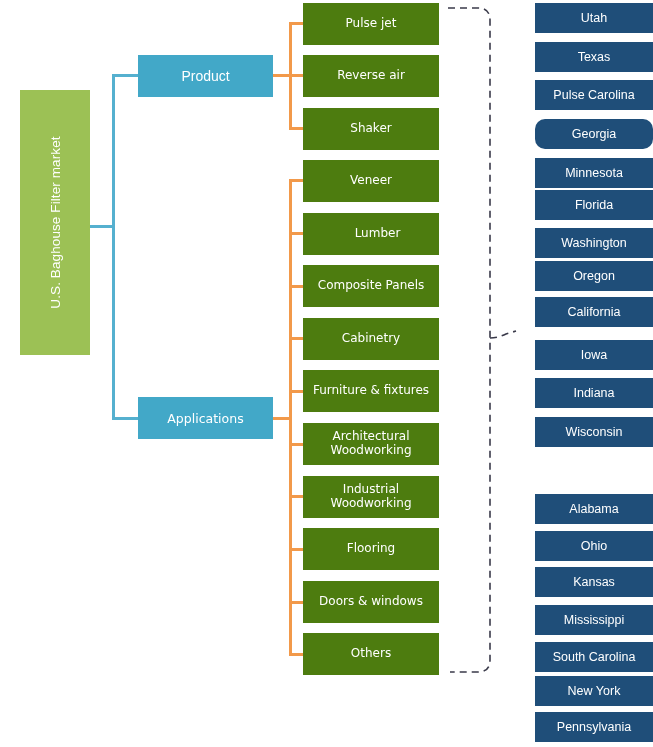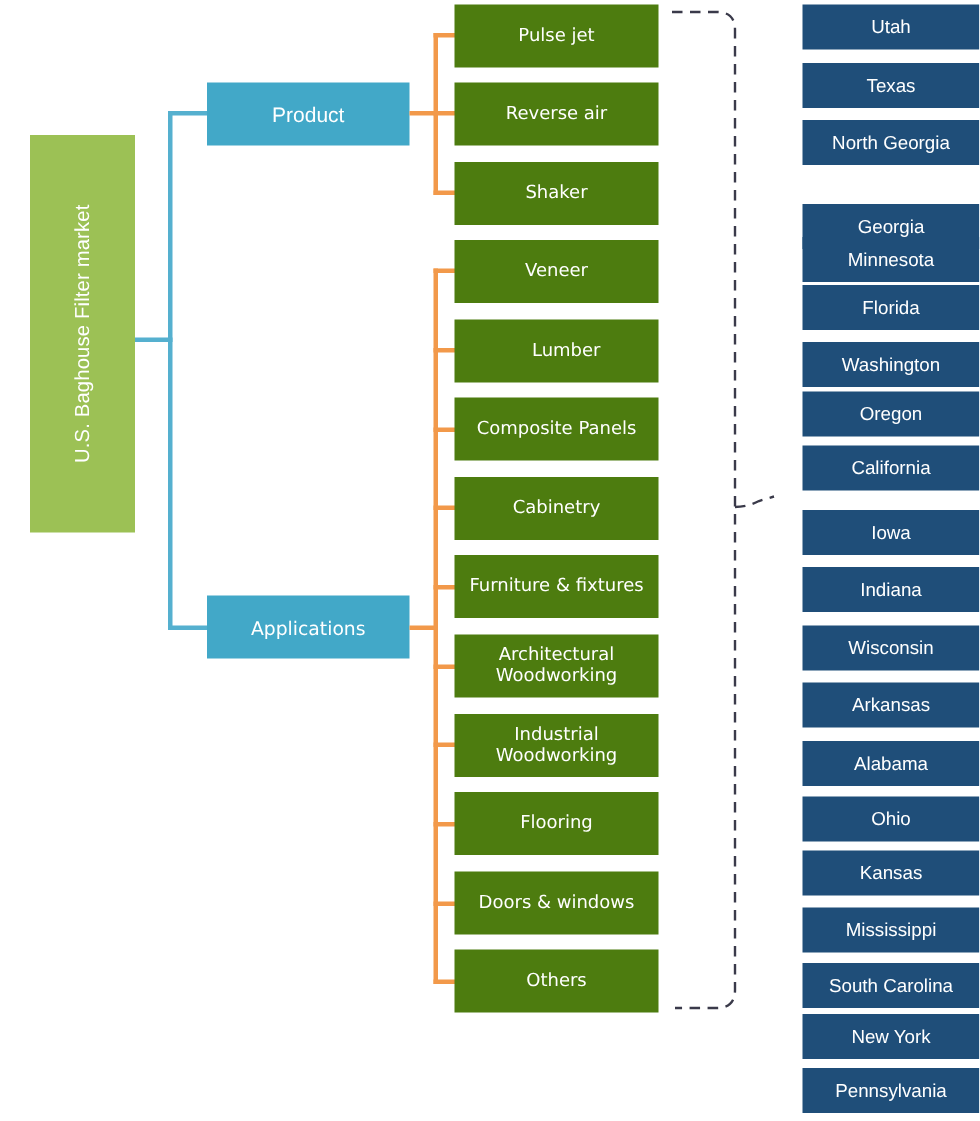--- a/index.html
+++ b/index.html
@@ -221,23 +221,23 @@
     <path d="M 50 338 Q 58 338 66 334 L 76 331"></path>
   </svg>
 
   <div class="region-node" style="top:3px;">
     <span>Utah</span>
   </div>
   <div class="region-node" style="top:42px;">
     <span>Texas</span>
   </div>
   <div class="region-node" style="top:80px;">
-    <span>North Georgia</span>
-  </div>
-  <div class="region-node" style="top:136px;">
+    <span>Pulse Carolina</span>
+  </div>
+  <div class="region-node" style="top:119px;border-radius:10px;">
     <span>Georgia</span>
   </div>
   <div class="region-node" style="top:158px;">
     <span>Minnesota</span>
   </div>
   <div class="region-node" style="top:190px;">
     <span>Florida</span>
   </div>
   <div class="region-node" style="top:228px;">
     <span>Washington</span>
@@ -250,23 +250,20 @@
   </div>
   <div class="region-node" style="top:340px;">
     <span>Iowa</span>
   </div>
   <div class="region-node" style="top:378px;">
     <span>Indiana</span>
   </div>
   <div class="region-node" style="top:417px;">
     <span>Wisconsin</span>
   </div>
-  <div class="region-node" style="top:455px;">
-    <span>Arkansas</span>
-  </div>
   <div class="region-node" style="top:494px;">
     <span>Alabama</span>
   </div>
   <div class="region-node" style="top:531px;">
     <span>Ohio</span>
   </div>
   <div class="region-node" style="top:567px;">
     <span>Kansas</span>
   </div>
   <div class="region-node" style="top:605px;">

